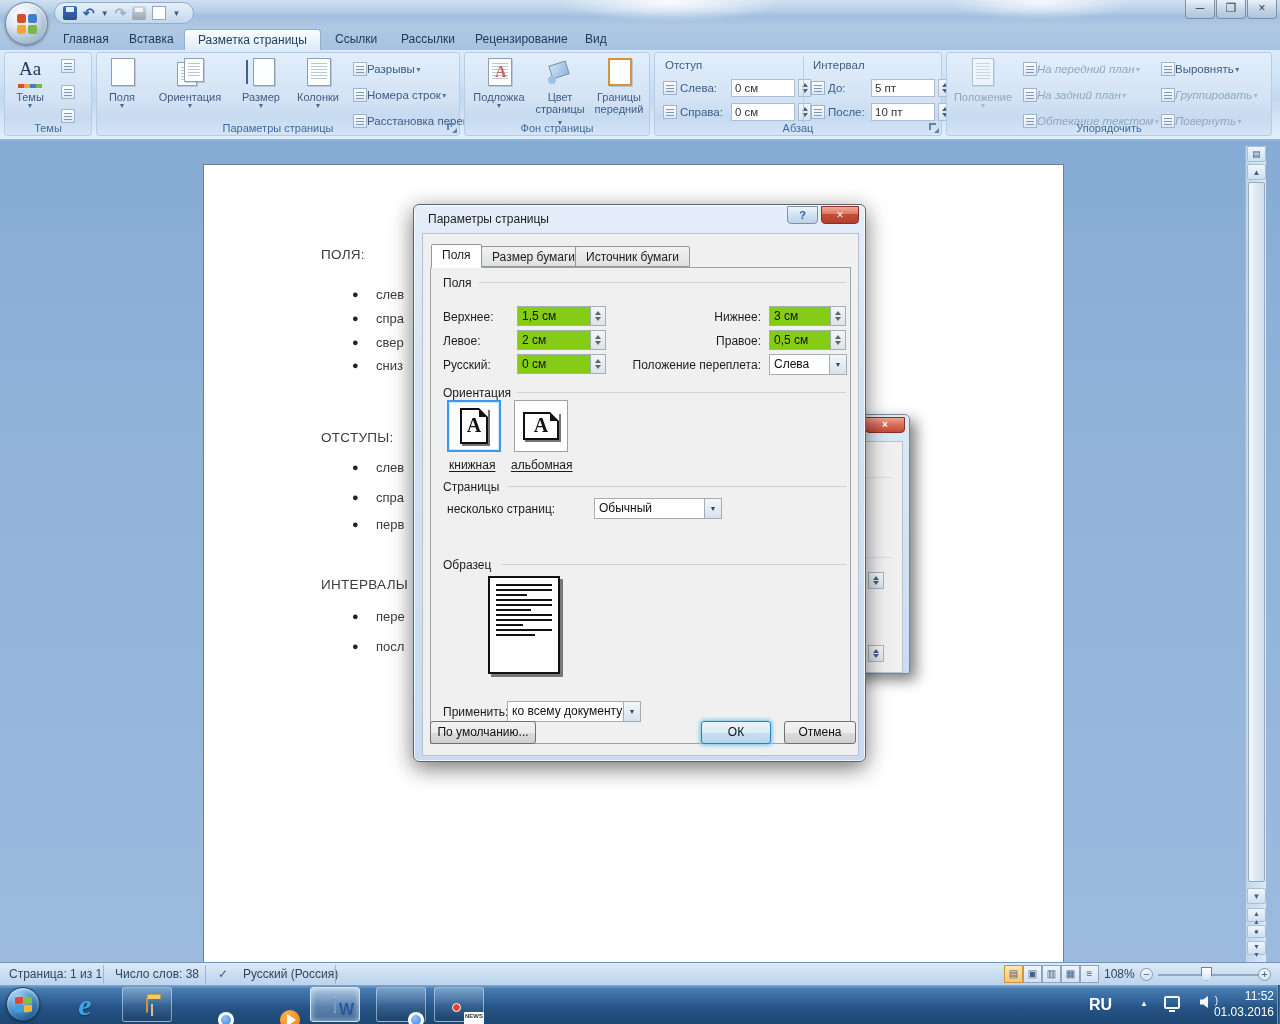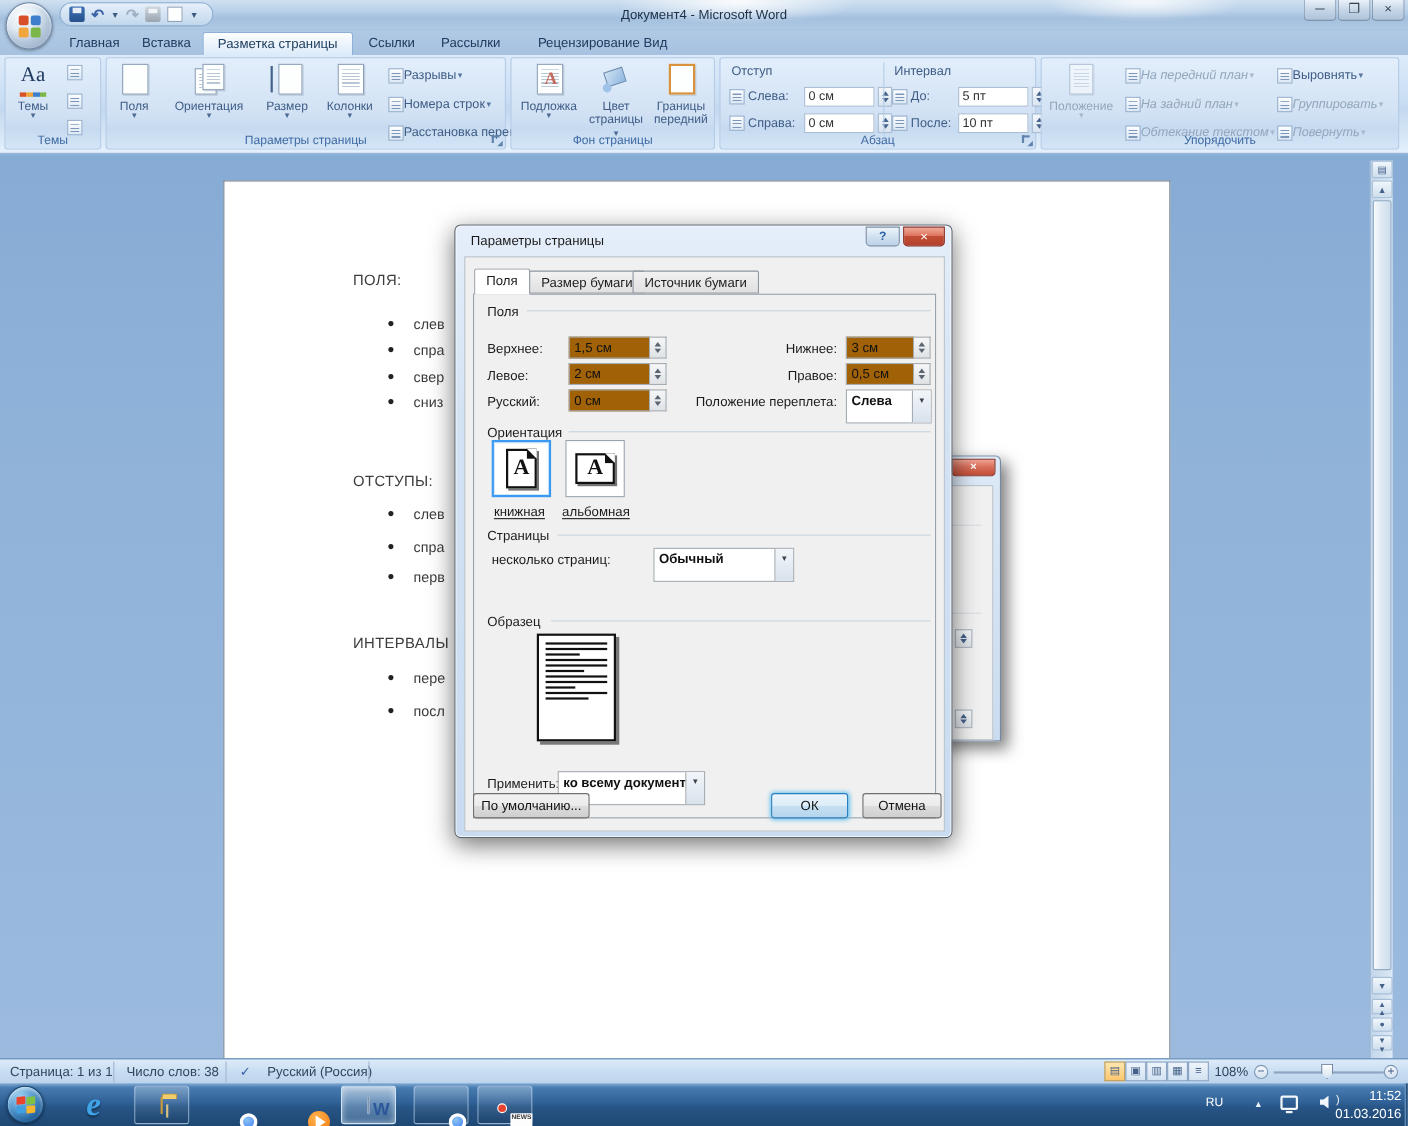--- a/index.html
+++ b/index.html
@@ -127,27 +127,27 @@
   
   .dtab { position:absolute; top:12px; height:21px; line-height:20px; padding:0 10px; font-size:12px; color:#1c1c1c;
     background:linear-gradient(180deg,#f2f2f2,#e0e0e0); border:1px solid #8f97a0; border-radius:2px 2px 0 0; }
   .dtab.active { top:10px; height:24px; background:#fff; z-index:3; border-bottom:1px solid #fff; }
   .dpanel { position:absolute; left:7px; top:33px; width:421px; height:477px; border:1px solid #9aa2ab; background:#f0f0f0; }
   
   .sect-h { position:absolute; color:#1c1c1c; font-size:12px; }
   .sect-line { position:absolute; height:1px; background:#c8d4de; }
   .flabel { position:absolute; color:#1c1c1c; font-size:12px; }
   .flabel.r { text-align:right; }
-  .dinput { position:absolute; height:20px; background:#a16207; border:1px solid #a5acb2; font-size:12px; color:#111; padding:2px 4px; }
+  .dinput { position:absolute; height:20px; background:#84cc16; border:1px solid #a5acb2; font-size:12px; color:#111; padding:2px 4px; }
   .dspin { position:absolute; width:15px; height:20px; border:1px solid #a5acb2; border-left:none;
     background:linear-gradient(180deg,#f5f6f7,#dfe3e6); }
   .dspin::before,.dspin::after{content:"";position:absolute;left:4px;width:0;height:0;border-left:3px solid transparent;border-right:3px solid transparent;}
   .dspin::before{top:4px;border-bottom:4px solid #5a6570;}
   .dspin::after{bottom:4px;border-top:4px solid #5a6570;}
-  .dcombo { position:absolute; height:31px; background:#fff; border:1px solid #a5acb2; font-size:12px; color:#111; padding:2px 4px;font-weight:bold; }
+  .dcombo { position:absolute; height:21px; background:#fff; border:1px solid #a5acb2; font-size:12px; color:#111; padding:2px 4px; }
   .dcombo .cbtn { position:absolute; right:0; top:0; bottom:0; width:17px; border-left:1px solid #a5acb2;
     background:linear-gradient(180deg,#f2f6fa,#d8e2ec); color:#39424c; font-size:7px; text-align:center; line-height:19px; }
   .otile { position:absolute; width:54px; height:52px; background:#fff; border:1px solid #9aa2ab; }
   .otile.sel { border:2px solid #3b9af0; box-shadow:inset 0 0 0 1px #cfe8fd; }
   .opage { position:absolute; left:50%; top:50%; width:28px; height:36px; transform:translate(-50%,-50%);
     background:#fff; border:2px solid #111; box-shadow:2px 2px 0 rgba(0,0,0,.55); }
   .opage.land { width:36px; height:28px; }
   .opage::before { content:"A"; position:absolute; left:50%; top:50%; transform:translate(-50%,-52%);
     font-family:"Liberation Serif",serif; font-weight:bold; font-size:20px; color:#111; }
   .opage::after { content:""; position:absolute; right:-2px; top:-2px; border-style:solid; border-width:0 9px 9px 0; border-color:#fff #fff #111 #111; }
@@ -208,38 +208,37 @@
   .wmp::before{content:"";position:absolute;left:5px;top:5px;width:20px;height:20px;border-radius:50%;background:radial-gradient(circle at 35% 30%,#ffb24d,#f07b12);}
   .wmp::after{content:"";position:absolute;left:12px;top:9px;border-style:solid;border-width:6px 0 6px 9px;border-color:transparent transparent transparent #fff;}
   .wordic { width:26px; height:30px; background:#fdfefe; border:1px solid #7c96b4; border-radius:2px; position:relative; }
   .wordic::before{content:"W";position:absolute;left:4px;top:3px;font-weight:bold;font-size:16px;color:#2b579a;}
   .wordic::after{content:"";position:absolute;left:4px;bottom:4px;right:4px;height:6px;background:repeating-linear-gradient(180deg,#9fb6d4 0 1px,transparent 1px 3px);}
   .newsic { width:30px; height:30px; border-radius:6px; background:linear-gradient(180deg,#4a7fd4,#2558ab); position:relative; box-shadow:0 1px 2px rgba(0,0,0,.4); }
   .newsic .paper { position:absolute; left:5px; top:7px; width:20px; height:16px; background:#fdfdfd; border-radius:1px; }
   .newsic .paper span { display:block; text-align:center; font-size:6px; font-weight:bold; color:#333; line-height:8px; }
   .newsic .dot { position:absolute; right:-2px; top:-2px; width:9px; height:9px; border-radius:50%; background:#e8432e; border:1px solid #fff; }
   .tray { position:absolute; right:0; top:0; height:39px; color:#fff; }
-  .tray-lang { position:absolute; right:168px; top:11px; font-size:11px; color:#fff; }
+  .tray-lang { position:absolute; right:168px; top:11px; font-size:16px; color:#fff;font-weight:bold; }
   .tray-caret { position:absolute; right:132px; top:14px; font-size:8px; color:#e8f2fa; }
   .net-ic { position:absolute; right:100px; top:11px; width:16px; height:13px; border:2px solid #f2f7fb; border-radius:2px; }
   .net-ic::after{content:"";position:absolute;left:3px;bottom:-5px;width:6px;height:2px;background:#f2f7fb;}
   .spk-ic { position:absolute; right:72px; top:11px; width:8px; height:12px; background:#f2f7fb; clip-path:polygon(0 30%,40% 30%,100% 0,100% 100%,40% 70%,0 70%); }
   .spk-waves { position:absolute; right:62px; top:10px; color:#f2f7fb; font-size:10px; }
   .tray-clock { position:absolute; right:6px; top:3px; text-align:right; font-size:12px; line-height:16px; color:#fff; }
   .showdesk { position:absolute; right:0; top:0; width:3px; height:39px; background:linear-gradient(90deg,#1a3c61,#4a79a8); border-left:1px solid #6d9cc8; }
 </style>
 </head>
 <body>
 
 <div class="screen">
 
   <div class="titlebar">
     <div class="glow1"></div>
     <div class="glow2"></div>
-    <div class="win-title">Документ4 - Microsoft Word</div>
     <div class="qat">
       <span class="ic ic-save"></span>
       <span class="ic-undo">↶</span>
         <span class="qat-drop">▼</span>
       <span class="ic-redo">↷</span>
       <span class="ic ic-print"></span>
       <span class="ic ic-new"></span>
       <span class="qat-drop">▼</span>
     </div>
     <div class="winbtns">
@@ -256,21 +255,21 @@
         <i></i>
       </div>
   </div>
 
   <div class="tabrow">
     <div class="rtab" style="left:50px">Главная</div>
     <div class="rtab" style="left:116px">Вставка</div>
     <div class="rtab active" style="left:184px">Разметка страницы</div>
     <div class="rtab" style="left:322px">Ссылки</div>
     <div class="rtab" style="left:388px">Рассылки</div>
-    <div class="rtab" style="left:476px">Рецензирование</div>
+    <div class="rtab" style="left:462px">Рецензирование</div>
     <div class="rtab" style="left:572px">Вид</div>
   </div>
 
   <div class="ribbon">
 
     <div class="rgroup" style="left:4px;width:88px">
       <div class="bigbtn" style="left:2px;width:46px">
         <div class="bicon">
           <span class="icon-themes-a">Aа</span>
           <span class="icon-themes-strip"></span>

